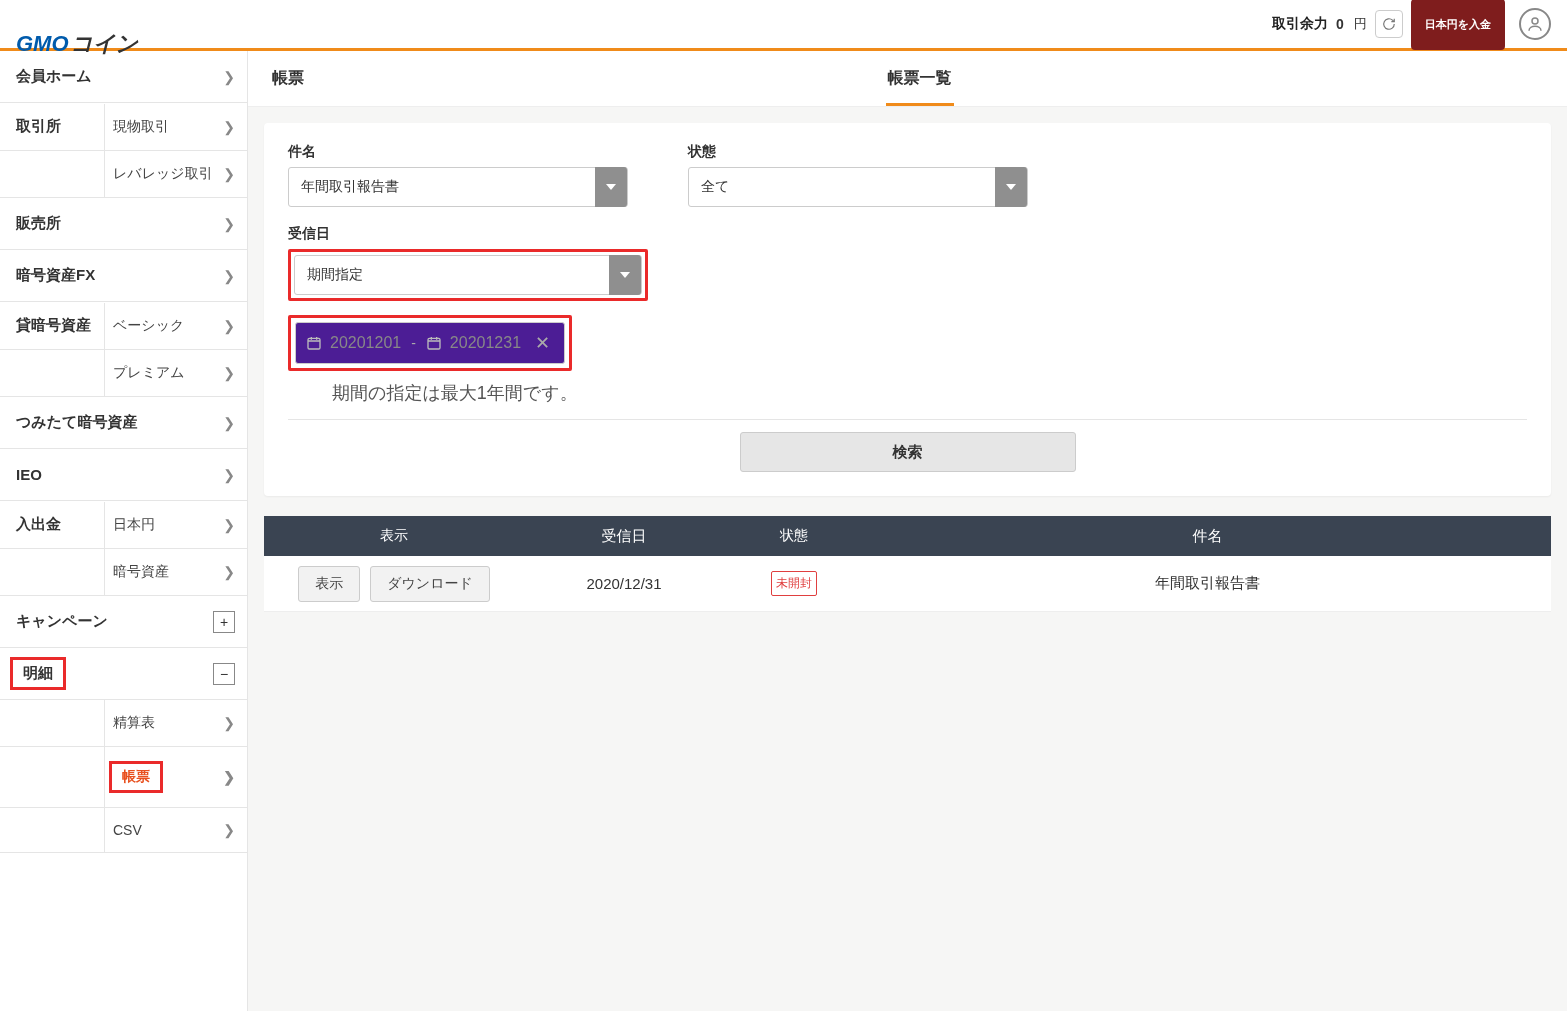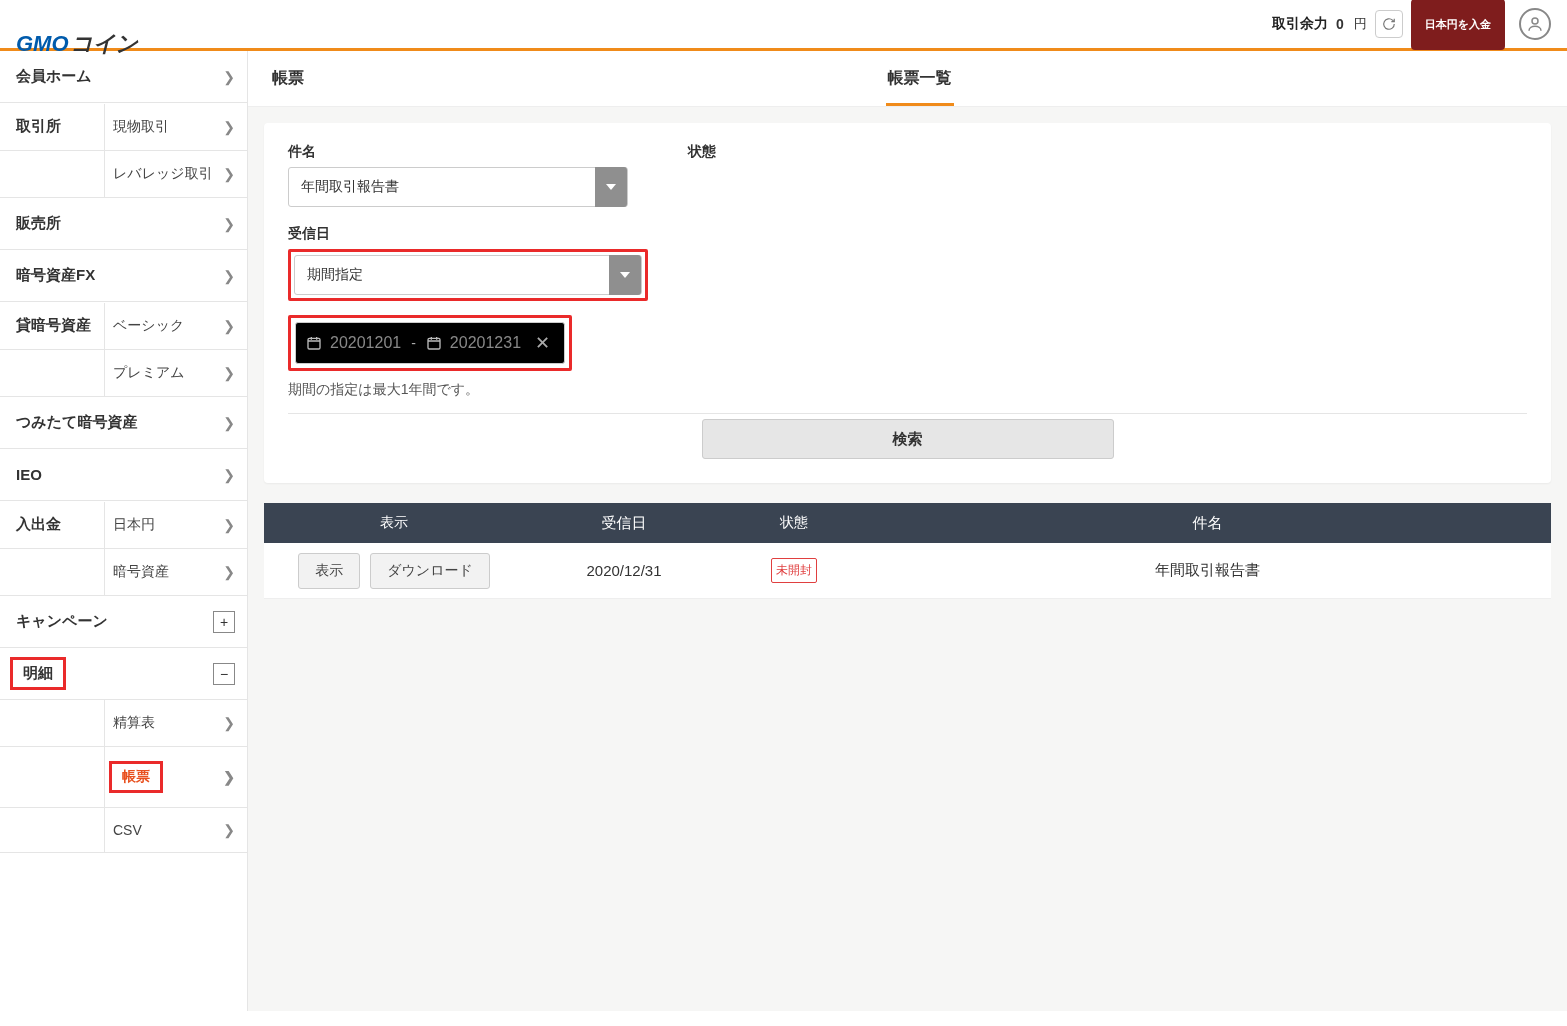--- a/index.html
+++ b/index.html
@@ -42,26 +42,26 @@
 
 .panel { background: #fff; margin: 16px; border-radius: 4px; padding: 20px 24px 24px; box-shadow: 0 1px 2px rgba(0,0,0,0.05); }
 .form-row { display: flex; gap: 60px; margin-bottom: 18px; }
 .form-col { flex: 0 0 340px; }
 .form-col-wide { flex: 0 0 340px; }
 .form-label { font-weight: 700; font-size: 14px; margin-bottom: 6px; }
 .select { position: relative; }
 .select-box { display: flex; align-items: center; justify-content: space-between; border: 1px solid #ccc; border-radius: 3px; height: 40px; padding-left: 12px; background: #fff; }
 .select-arr { width: 32px; height: 40px; background: #8f8f8f; display: flex; align-items: center; justify-content: center; border-radius: 0 3px 3px 0; }
 .select-arr svg { fill: #fff; }
-.date-wrap { display: inline-flex; align-items: center; border: 1px solid #ccc; border-radius: 3px; height: 42px; padding: 0 10px; gap: 10px; background: #000000; }
+.date-wrap { display: inline-flex; align-items: center; border: 1px solid #ccc; border-radius: 3px; height: 42px; padding: 0 10px; gap: 10px; background: #4c1d95; }
 .date-item { display: flex; align-items: center; gap: 8px; color: #888; font-size: 16px; }
 .date-sep { color: #aaa; }
-.helper { color: #555; font-size: 14px; margin-top: 10px; }
+.helper { color: #555; font-size: 18px; margin-top: 10px; margin-left: 44px; }
 .panel-hr { border: none; border-top: 1px solid #e5e5e5; margin-top: 14px; }
-.search-btn { display: block; margin: 5px auto 0; width: 412px; height: 40px; background: #e6e6e6; border: 1px solid #ccc; border-radius: 3px; font-size: 15px; font-weight: 600; color: #333; cursor: pointer; font-family: Liberation Serif, serif; }
+.search-btn { display: block; margin: 12px auto 0; width: 336px; height: 40px; background: #e6e6e6; border: 1px solid #ccc; border-radius: 3px; font-size: 15px; font-weight: 600; color: #333; cursor: pointer; font-family: Liberation Serif, serif; }
 .clear-x { color: #aaa; font-size: 18px; cursor: pointer; padding: 0 4px; }
 
 .results { margin: 20px 16px; }
 .res-head { display: flex; background: #3a4452; color: #fff; font-size: 14px; height: 40px; align-items: center; }
 .res-head > div { text-align: center; }
 .res-body-row { display: flex; align-items: center; background: #fff; height: 56px; border-bottom: 1px solid #eee; }
 .col-disp { flex: 0 0 260px; display: flex; gap: 10px; justify-content: center; }
 .col-date { flex: 0 0 200px; text-align: center; font-size: 15px; }
 .col-state { flex: 0 0 140px; text-align: center; }
 .col-subj { flex: 1; text-align: center; font-size: 15px; }
@@ -229,20 +229,30 @@
               <span class="select-arr">
                   <svg width="10" height="6" viewBox="0 0 10 6">
                     <path d="M0 0l5 6 5-6z"></path>
                   </svg>
                 </span>
             </div>
           </div>
         </div>
         <div class="form-col-wide">
           <div class="form-label">状態</div>
+          <div class="select">
+            <div class="select-box">
+              <span>全て</span>
+              <span class="select-arr">
+                  <svg width="10" height="6" viewBox="0 0 10 6">
+                    <path d="M0 0l5 6 5-6z"></path>
+                  </svg>
+                </span>
+            </div>
+          </div>
         </div>
       </div>
 
       <div>
         <div class="form-label">受信日</div>
         <span class="hl-select">
           <div class="select" style="width:348px;">
             <div class="select-box">
               <span>期間指定</span>
               <span class="select-arr">

